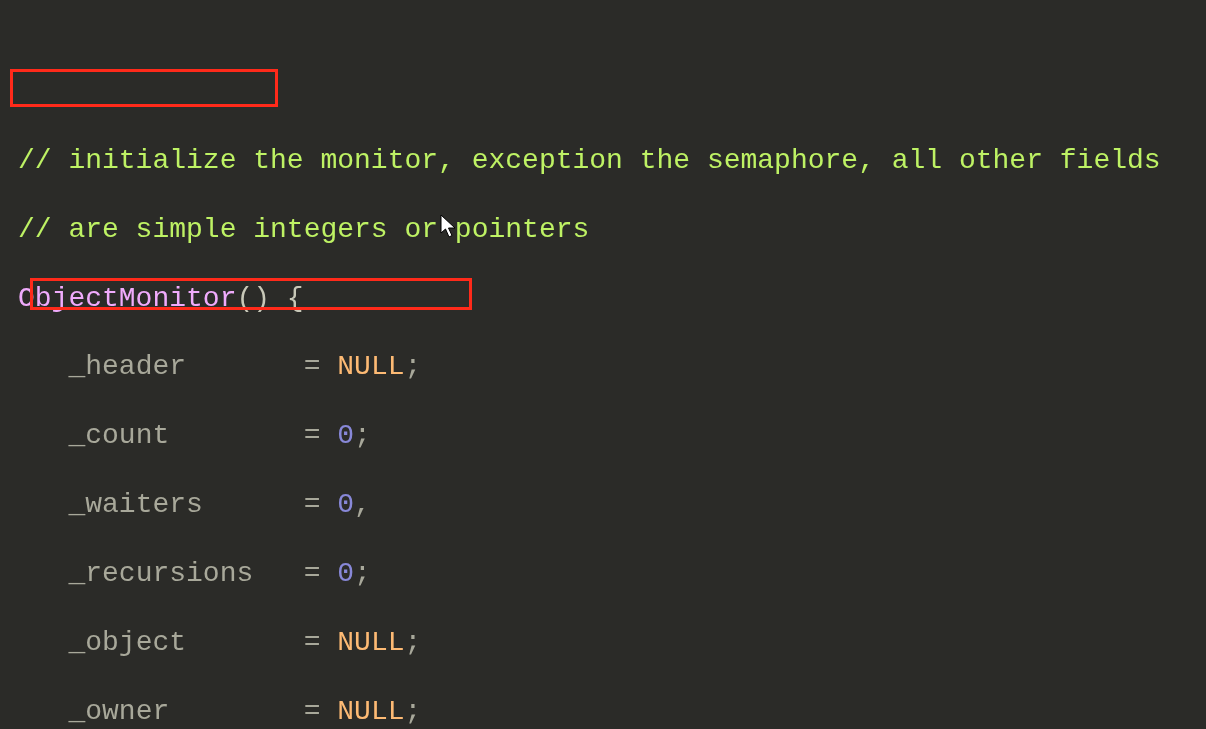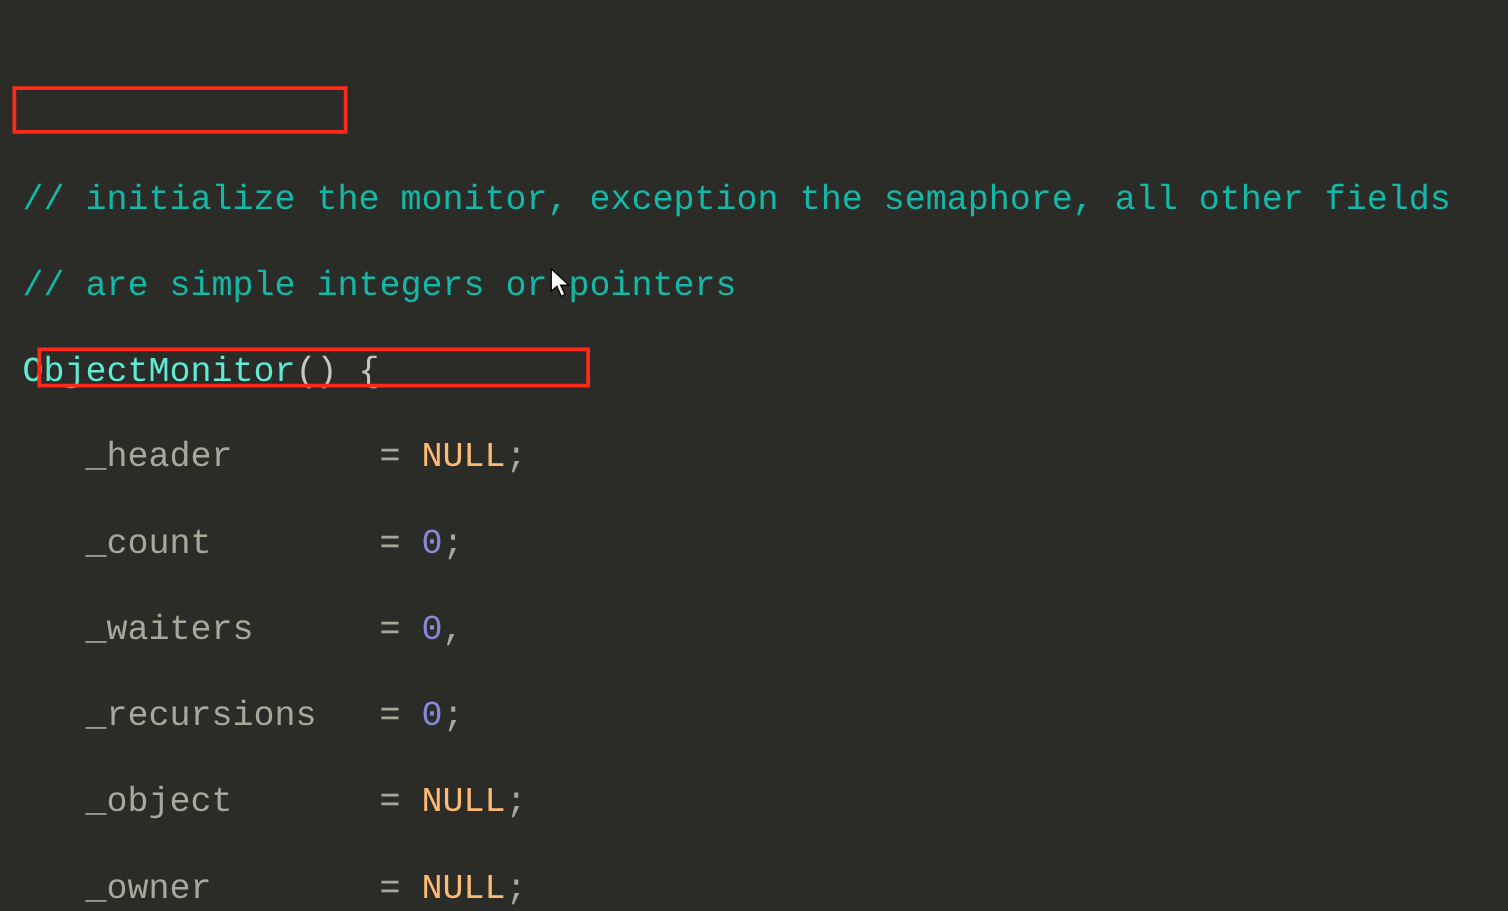--- a/index.html
+++ b/index.html
@@ -14,24 +14,24 @@
       line-height: 1.23;
       color: #a8a89a;
       padding: 6px 0 0 18px;
       width: 1206px;
       height: 729px;
       overflow: hidden;
       white-space: pre;
       position: relative;
     }
     .comment {
-      color: #14b8a6;
+      color: #bef264;
     }
     .funcname {
-      color: #5eead4;
+      color: #f0abfc;
       text-align: right;
     }
     .paren {
       color: #c8c8b8;
     }
     .brace {
       color: #c8c8b8;
     }
     .ident {
       color: #a8a89a;

